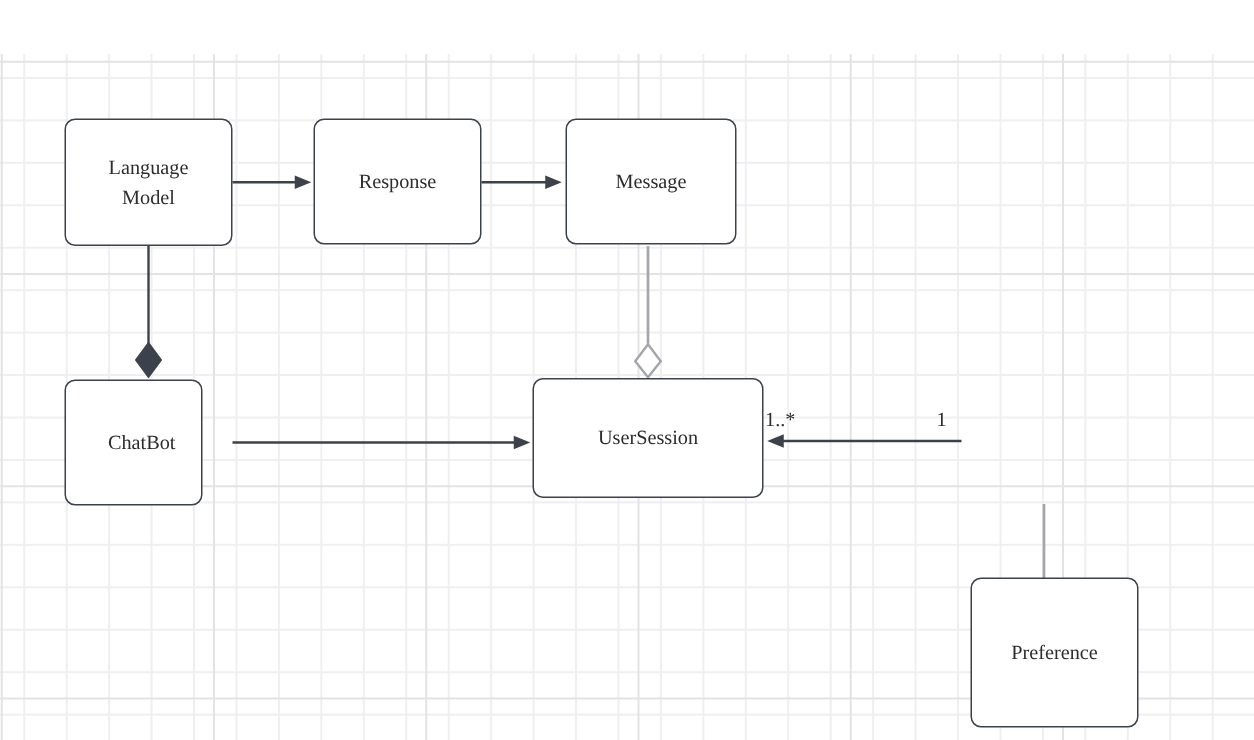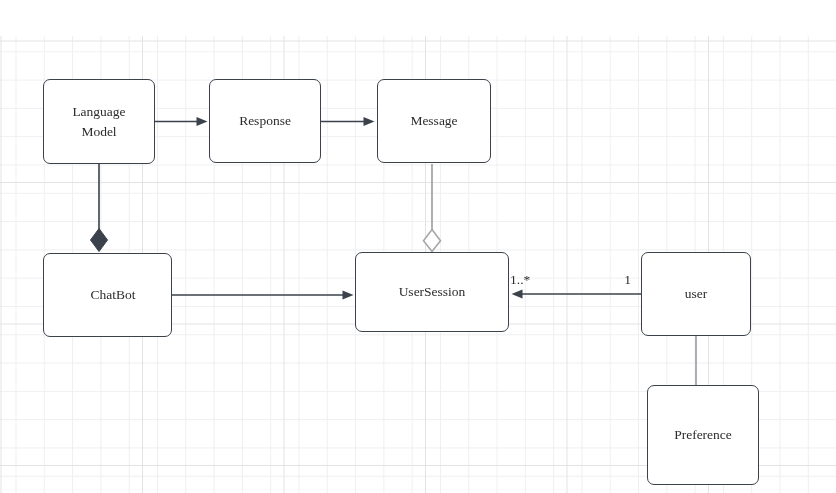--- a/index.html
+++ b/index.html
@@ -104,31 +104,28 @@
   </div>
 
   <div class="node" style="left:209px; top:43px; width:112px; height:84px;text-align:right;">
     <span>Response</span>
   </div>
 
   <div class="node" style="left:377px; top:43px; width:114px; height:84px;">
     <span>Message</span>
   </div>
 
-  <div class="node" style="left:43px; top:217px; width:129px; height:84px;padding-left:23px;">
+  <div class="node" style="left:43px; top:217px; width:92px; height:84px;padding-left:23px;">
     <span>ChatBot</span>
   </div>
 
   <div class="node" style="left:355px; top:216px; width:154px; height:80px;">
     <span>UserSession</span>
   </div>
 
-  <div class="node" style="left:641px; top:216px; width:110px; height:84px;">
-    <span>user</span>
-  </div>
 
   <div class="node" style="left:647px; top:349px; width:112px; height:100px;">
     <span>Preference</span>
   </div>
 
   <div class="mult-label" style="left:510px; top:236px;">1..*</div>
   <div class="mult-label right" style="left:610px; top:236px; width:21px;">1</div>
 
 </div>
 

